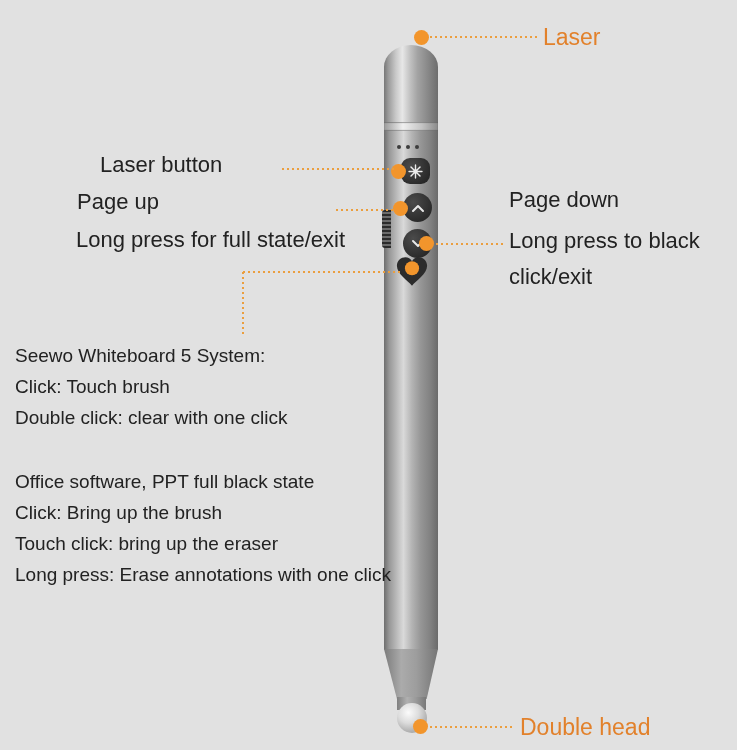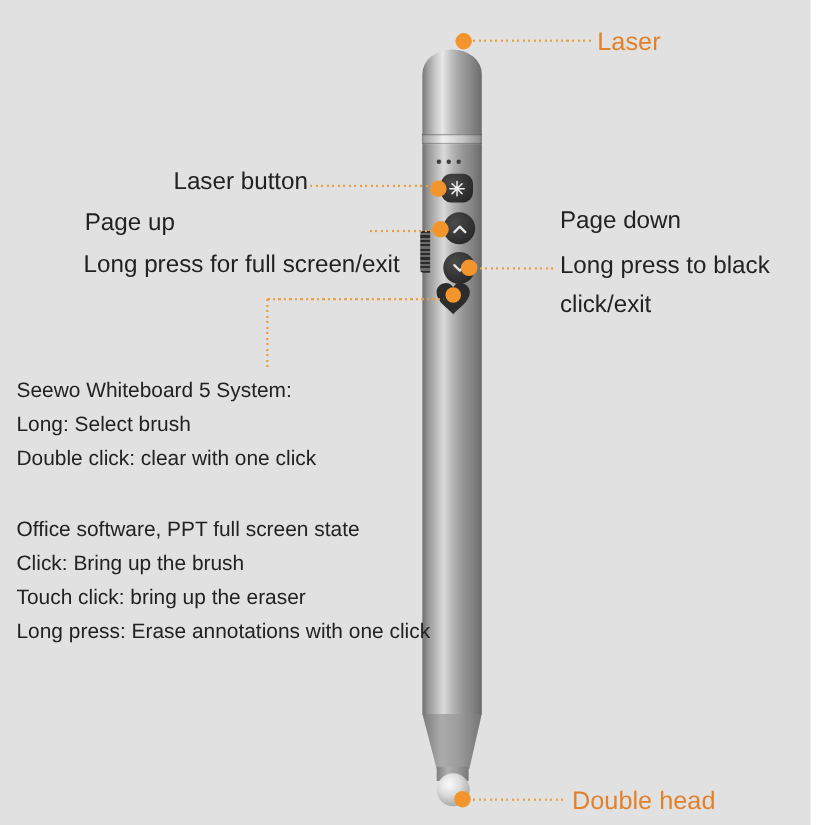--- a/index.html
+++ b/index.html
@@ -55,21 +55,21 @@
   .btn-down{left:403px;top:229px;}
   .btn-heart{left:395px;top:256px;width:34px;height:32px;background:none;}
   
   .mark{width:15px;height:15px;border-radius:50%;background:#f2952c;}
   .dline{height:2px;background-image:repeating-linear-gradient(90deg,#eb9e3e 0 2px,transparent 2px 5px);}
   .dline-v{width:2px;background-image:repeating-linear-gradient(180deg,#eb9e3e 0 2px,transparent 2px 5px);}
   
   .callout{font-size:22px;line-height:28px;white-space:nowrap;color:#222;text-align:center;}
   .orange-label{font-size:23px;line-height:26px;white-space:nowrap;color:#e2812b;}
   .note{font-size:19px;line-height:31px;white-space:nowrap;color:#222;}
-  .ra{text-align:right;}
+  .ra{text-align:left;}
 </style>
 </head>
 <body>
 
 <div class="stage">
 
   <div class="abs pen-cap"></div>
   <div class="abs pen-band"></div>
   <div class="abs pen-body"></div>
   <div class="abs pen-cone"></div>
@@ -130,34 +130,34 @@
   <div class="abs dline" style="left:436px;top:243px;width:70px"></div>
   <div class="abs dline" style="left:243px;top:271px;width:160px"></div>
   <div class="abs dline-v" style="left:242px;top:272px;height:64px"></div>
   <div class="abs dline" style="left:430px;top:726px;width:84px"></div>
 
   <div class="abs orange-label" style="left:543px;top:24px">Laser</div>
 
   <div class="abs callout ra" style="left:100px;top:151px;width:180px">Laser button</div>
 
   <div class="abs callout" style="left:77px;top:188px">Page up</div>
-  <div class="abs callout" style="left:76px;top:226px">Long press for full screen/exit</div>
+  <div class="abs callout" style="left:76px;top:226px">Long press for full state/exit</div>
 
   <div class="abs callout" style="left:509px;top:186px">Page down</div>
   <div class="abs callout" style="left:509px;top:227px">Long press to black</div>
   <div class="abs callout" style="left:509px;top:263px">click/exit</div>
 
   <div class="abs orange-label" style="left:520px;top:714px">Double head</div>
 
   <div class="abs" style="left:15px;top:340px">
     <div class="note">Seewo Whiteboard 5 System:</div>
-    <div class="note">Long: Select brush</div>
+    <div class="note">Click: Touch brush</div>
     <div class="note">Double click: clear with one click</div>
   </div>
 
   <div class="abs" style="left:15px;top:466px">
-    <div class="note">Office software, PPT full screen state</div>
+    <div class="note">Office software, PPT full black state</div>
     <div class="note">Click: Bring up the brush</div>
     <div class="note">Touch click: bring up the eraser</div>
     <div class="note">Long press: Erase annotations with one click</div>
   </div>
 
 </div>
 
 </body></html>

